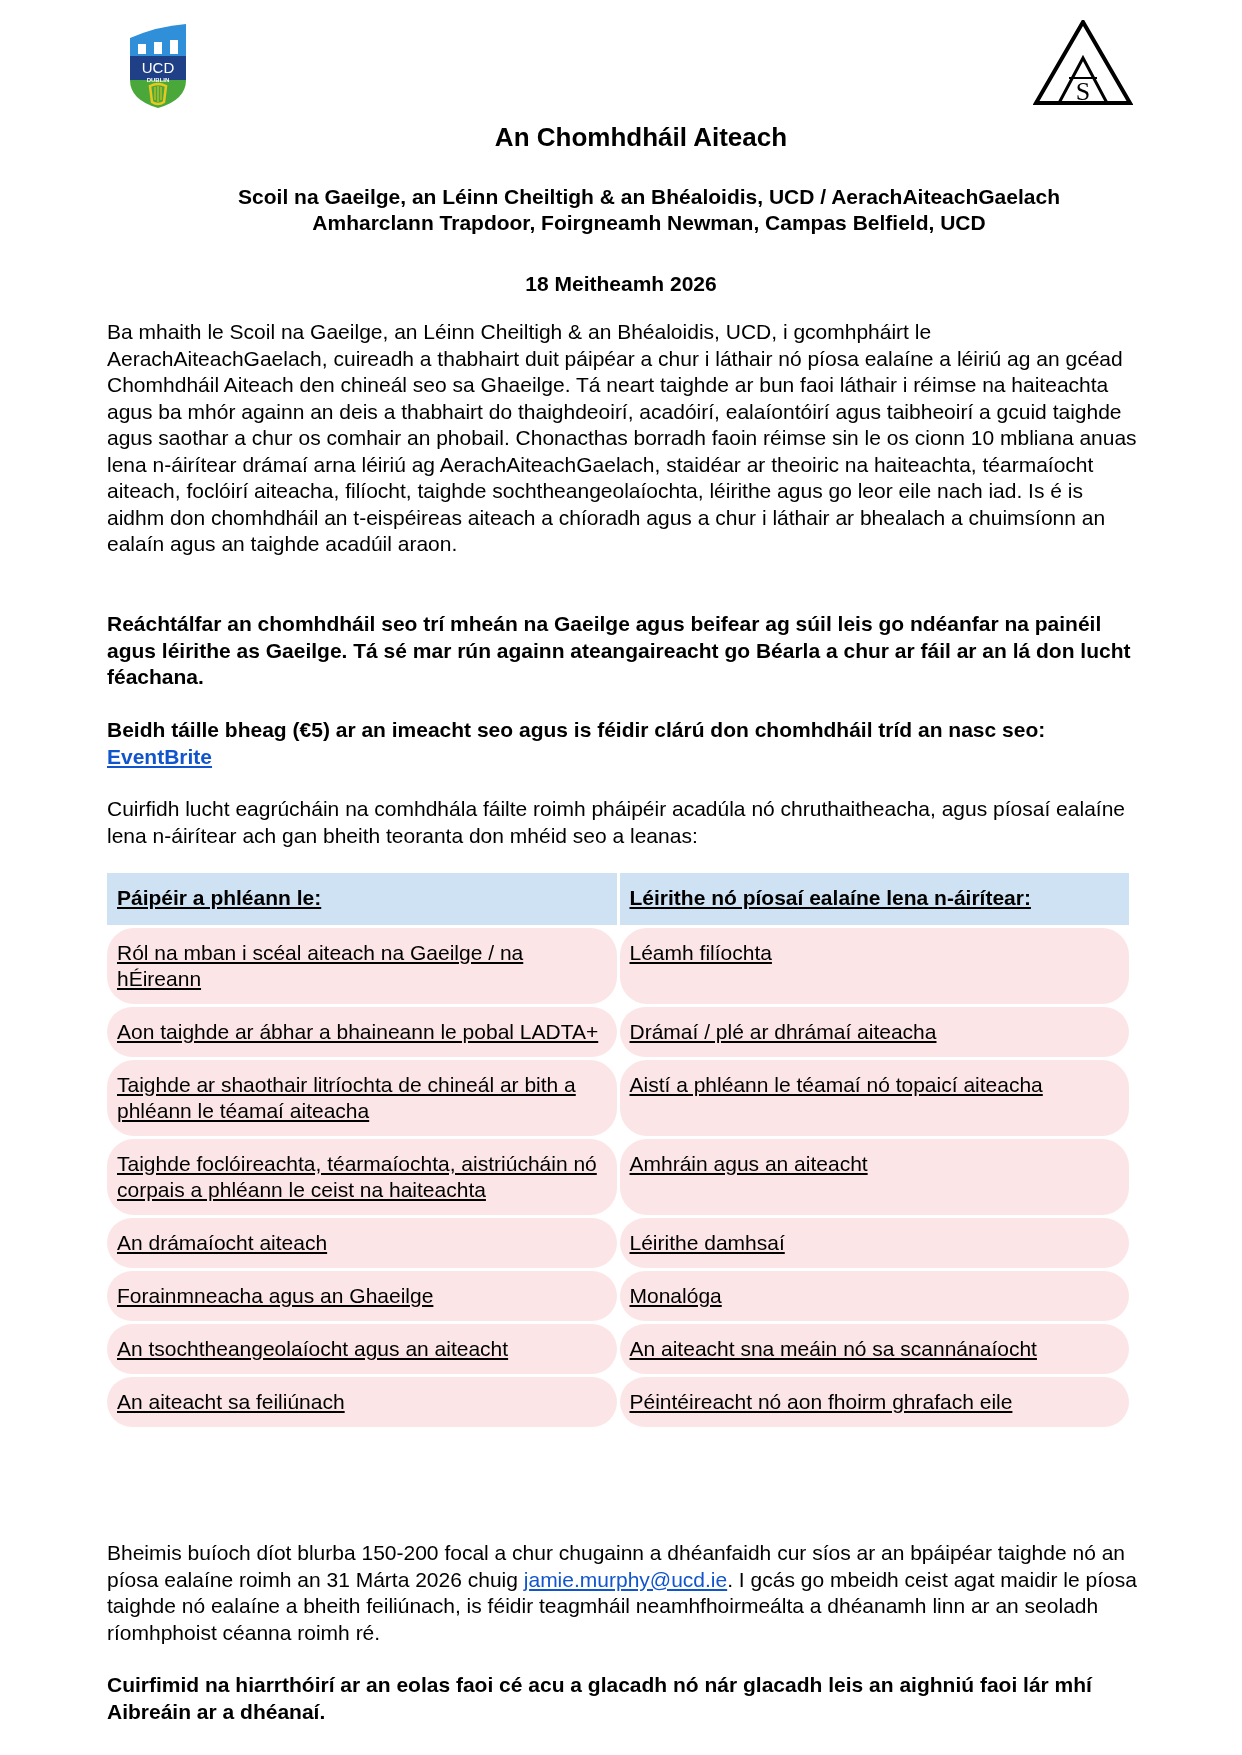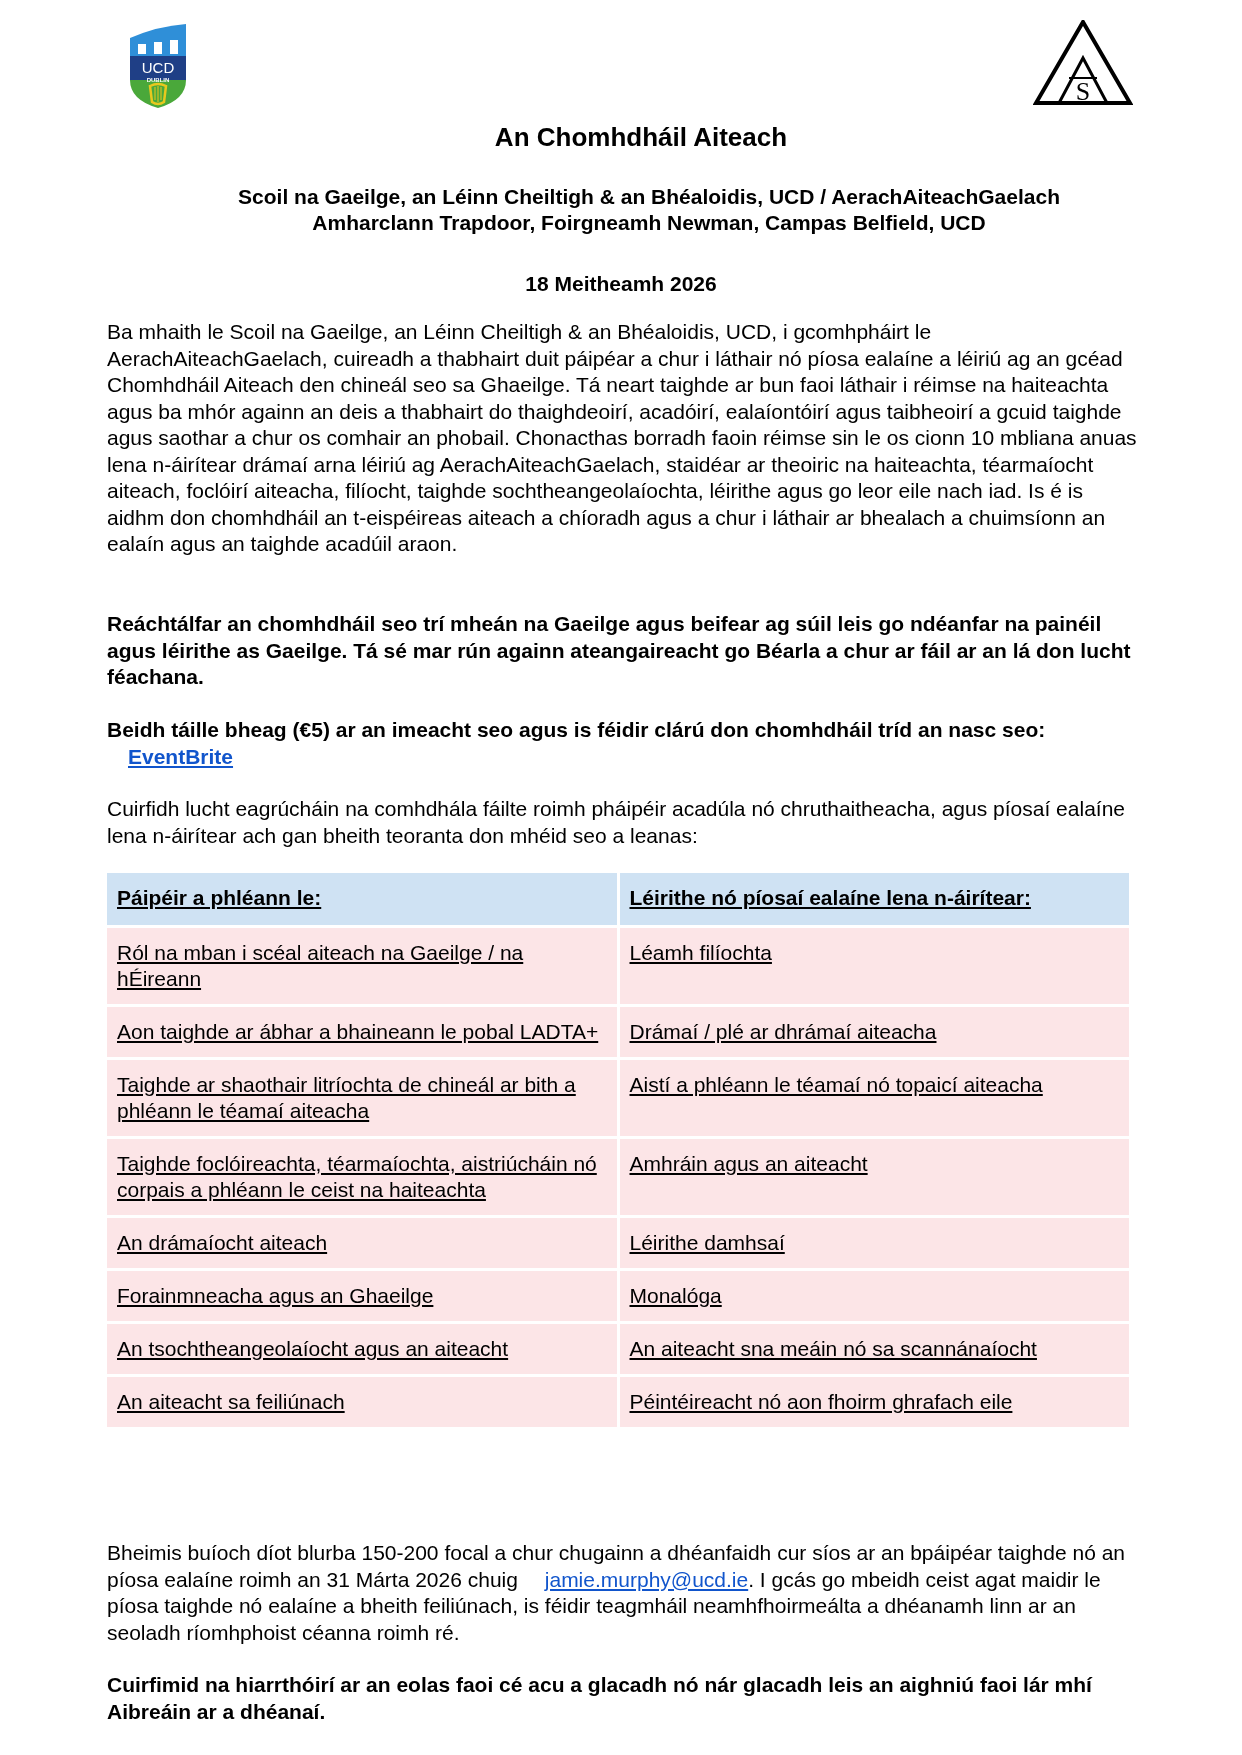--- a/index.html
+++ b/index.html
@@ -25,31 +25,31 @@
     position: absolute; left: 107px; width: 1030px;
     font-size: 21px; line-height: 26.5px;
   }
   .para.bold { font-weight: bold; }
   .p1 { top: 319px; }
   .p2 { top: 611px; }
   .p3 { top: 717px; }
   .p4 { top: 796px; }
   .p5 { top: 1540px; }
   .p6 { top: 1672px; }
-  a.link { color: #1155cc; text-decoration: underline; margin-left: 21px; }
+  a.link { color: #1155cc; text-decoration: underline; }
   .tbl {
     position: absolute; left: 107px; top: 873px; width: 1028px;
     border-collapse: separate; border-spacing: 3px 3px; margin: -3px; text-decoration: underline;
   }
   .tbl th, .tbl td {
     text-align: left; vertical-align: top; font-size: 21px; line-height: 26px;
     padding: 12px 10px;
   }
   .tbl th { background: #cfe2f3; font-weight: bold; padding: 12px 10px 14px; }
-  .tbl td { background: #fce5e7; }
+  .tbl td { background: #fce5e7; border-radius: 27px; }
   .tbl .c1 { width: 487px; }
   .tbl .c2 { width: 487px; }
 </style>
 </head>
 <body>
 
 <div class="logo-ucd">
   <svg width="60" height="88" viewBox="0 0 60 88">
     <defs>
       <clipPath id="shield">

